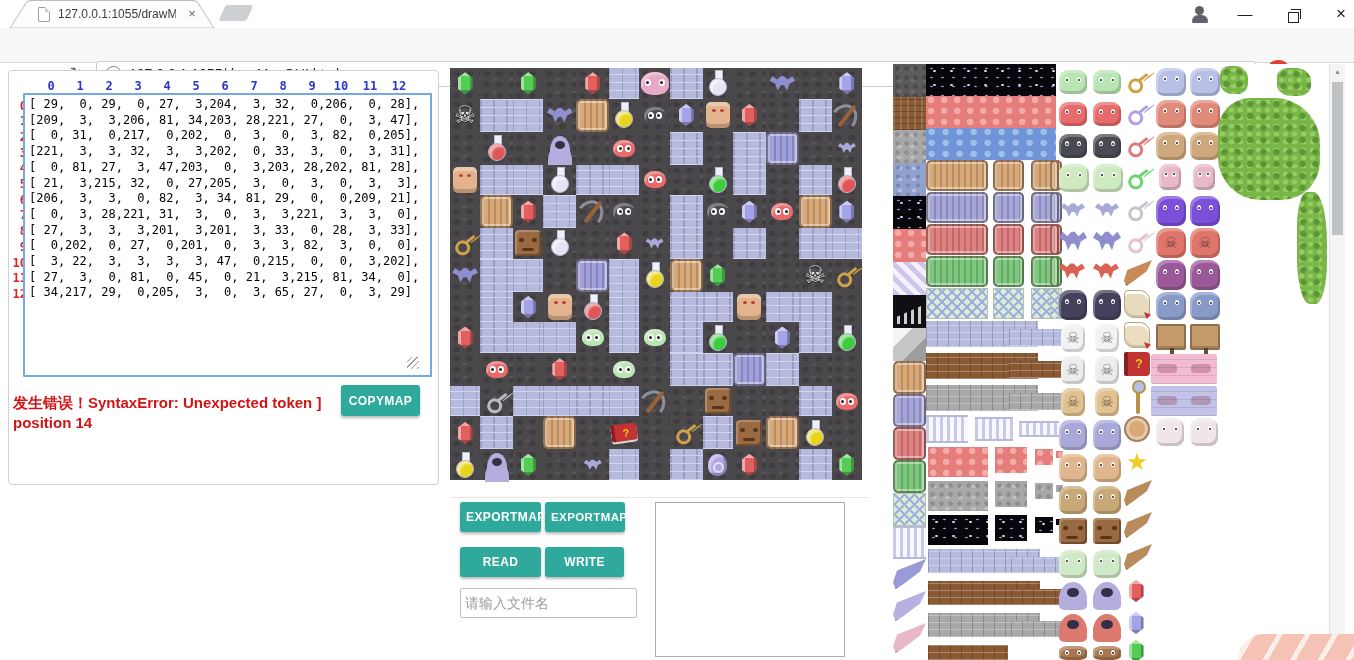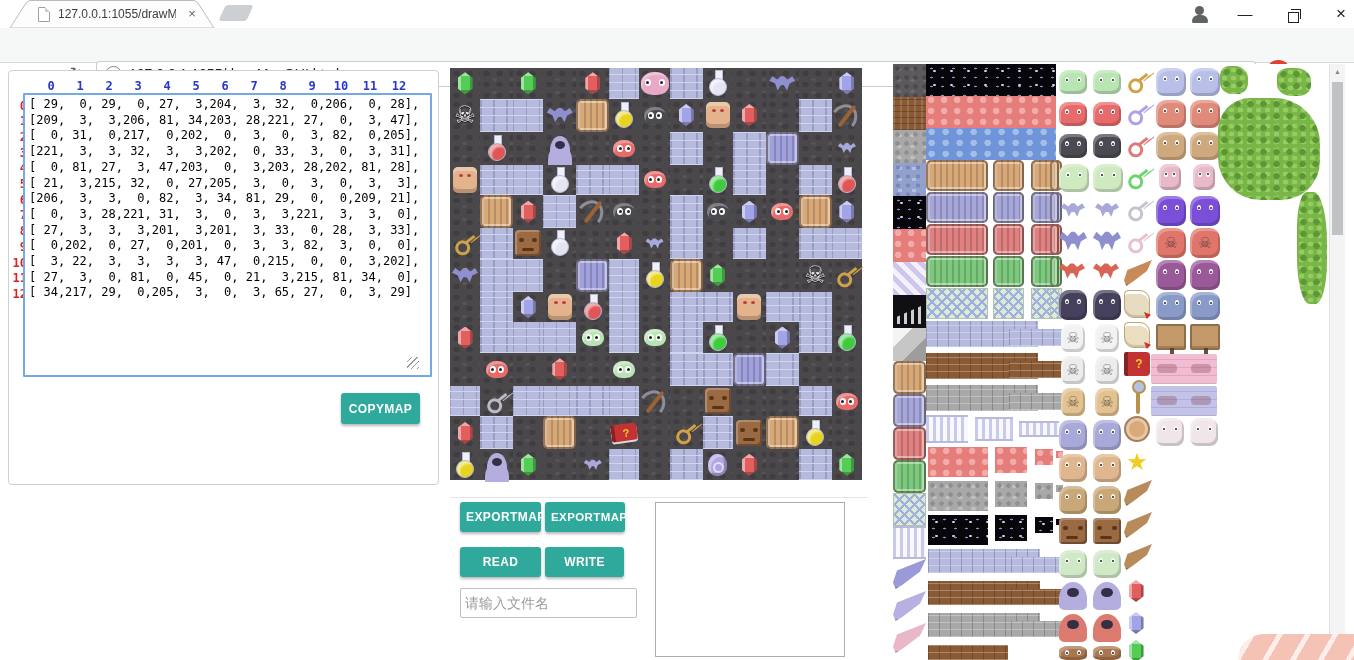--- a/index.html
+++ b/index.html
@@ -37,21 +37,21 @@
   .rowhead{position:absolute;width:18px;text-align:right;font:bold 12px "DejaVu Sans Mono",monospace;color:#e02222;left:0;}
   #matrix-text{position:absolute;left:14px;top:22px;width:397px;height:276px;resize:none;
     border:2px solid #74aae2;border-radius:1px;outline:none;background:#fff;
     font:12px/15.7px "DejaVu Sans Mono",monospace;color:#000;padding:2px 4px;white-space:pre;overflow:hidden;}
   #grip{position:absolute;left:398px;top:286px;width:12px;height:12px;pointer-events:none;
     background:repeating-linear-gradient(135deg,transparent 0 3px,#9a9a9a 3px 4px);}
   #error-msg{position:absolute;left:4px;top:322px;width:336px;font-size:15px;font-weight:bold;color:#d21414;line-height:1.35;}
   .tealbtn{position:absolute;background:#2ea99b;color:#fff;border:none;border-radius:3px;
     font-family:"Liberation Sans",sans-serif;font-size:12px;font-weight:bold;letter-spacing:.4px;
     box-shadow:0 2px 3px rgba(0,0,0,.28);text-align:center;}
-  #btn-copymap{left:332px;top:322px;width:79px;height:31px;}
+  #btn-copymap{left:332px;top:314px;width:79px;height:31px;}
   
   #map{position:absolute;left:450px;top:68px;width:412px;height:412px;display:grid;
     grid-template-columns:repeat(13,1fr);grid-template-rows:repeat(13,1fr);}
   .tile{position:relative;display:flex;align-items:center;justify-content:center;overflow:visible;}
   .tile.floor{background-color:#4b484b;
     background-image:radial-gradient(#403d40 3px,transparent 3.5px),radial-gradient(#575357 2px,transparent 2.5px);
     background-size:13px 11px,17px 13px;background-position:0 0,6px 5px;}
   .tile.wall{background-color:#b6badd;
     background-image:repeating-linear-gradient(0deg,#d0d4ee 0 1.5px,transparent 1.5px 8px),
       repeating-linear-gradient(90deg,#999dc6 0 1.5px,transparent 1.5px 13px);}
@@ -245,20 +245,21 @@
 [  0, 81, 27,  3, 47,203,  0,  3,203, 28,202, 81, 28],
 [ 21,  3,215, 32,  0, 27,205,  3,  0,  3,  0,  3,  3],
 [206,  3,  3,  0, 82,  3, 34, 81, 29,  0,  0,209, 21],
 [  0,  3, 28,221, 31,  3,  0,  3,  3,221,  3,  3,  0],
 [ 27,  3,  3,  3,201,  3,201,  3, 33,  0, 28,  3, 33],
 [  0,202,  0, 27,  0,201,  0,  3,  3, 82,  3,  0,  0],
 [  3, 22,  3,  3,  3,  3, 47,  0,215,  0,  0,  3,202],
 [ 27,  3,  0, 81,  0, 45,  0, 21,  3,215, 81, 34,  0],
 [ 34,217, 29,  0,205,  3,  0,  3, 65, 27,  0,  3, 29]</textarea>
   <div id="grip"></div>
+  <div id="error-msg">发生错误！SyntaxError: Unexpected token ] position 14</div>
   <button id="btn-copymap" class="tealbtn">COPYMAP</button>
 </div>
 
 <div id="map">
     <div class="tile floor">
       <div class="sp sp-gem" style="--c: #55cc55;"></div>
     </div>
     <div class="tile floor"></div>
     <div class="tile floor">
       <div class="sp sp-gem" style="--c: #55cc55;"></div>

